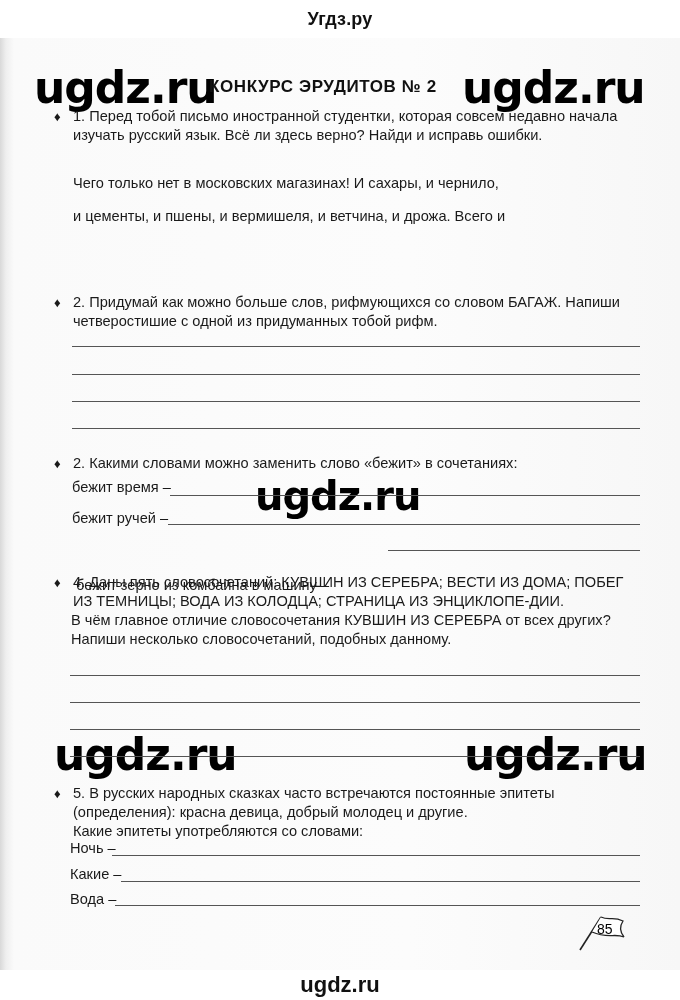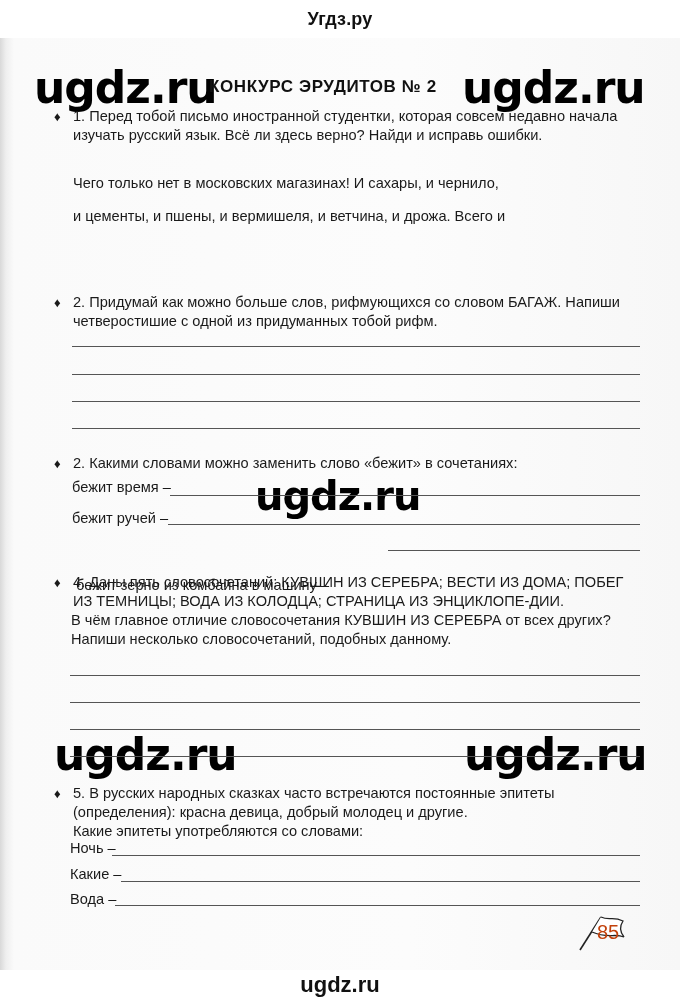--- a/index.html
+++ b/index.html
@@ -88,18 +88,18 @@
 <div class="label" style="top:866px;left:70px;">Какие –</div>
 <div class="line" style="top:881px;left:121px;width:519px;"></div>
 <div class="label" style="top:891px;left:70px;">Вода –</div>
 <div class="line" style="top:905px;left:115px;width:525px;"></div>
 
 <div class="flag">
   <svg width="52" height="40" viewBox="0 0 52 40">
     <line x1="5" y1="37" x2="26" y2="4" stroke="#222" stroke-width="1.6"></line>
     <path d="M26 4 C34 8 38 3 48 8 C44 14 45 19 49 24 C40 20 33 26 17 19" fill="#fff" stroke="#222" stroke-width="1.3"></path>
   </svg>
-  <span style="position:absolute;left:22px;top:8px;font-size:20px;color:#c2410c;">85</span>
+  <span style="position:absolute;left:22px;top:8px;font-size:14px;color:#000000;">85</span>
 </div>
 
 <div class="site-footer">
   <span class="footer-text">ugdz.ru</span>
 </div>
 
 </body></html>

